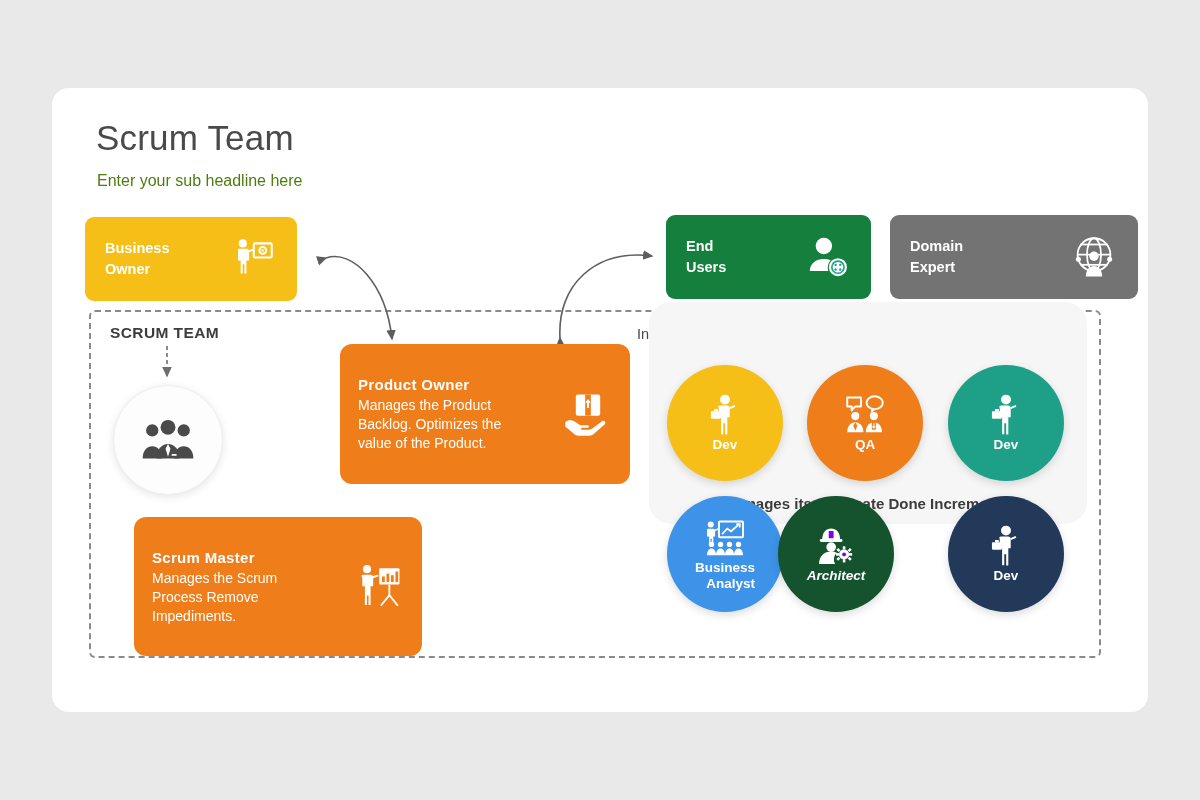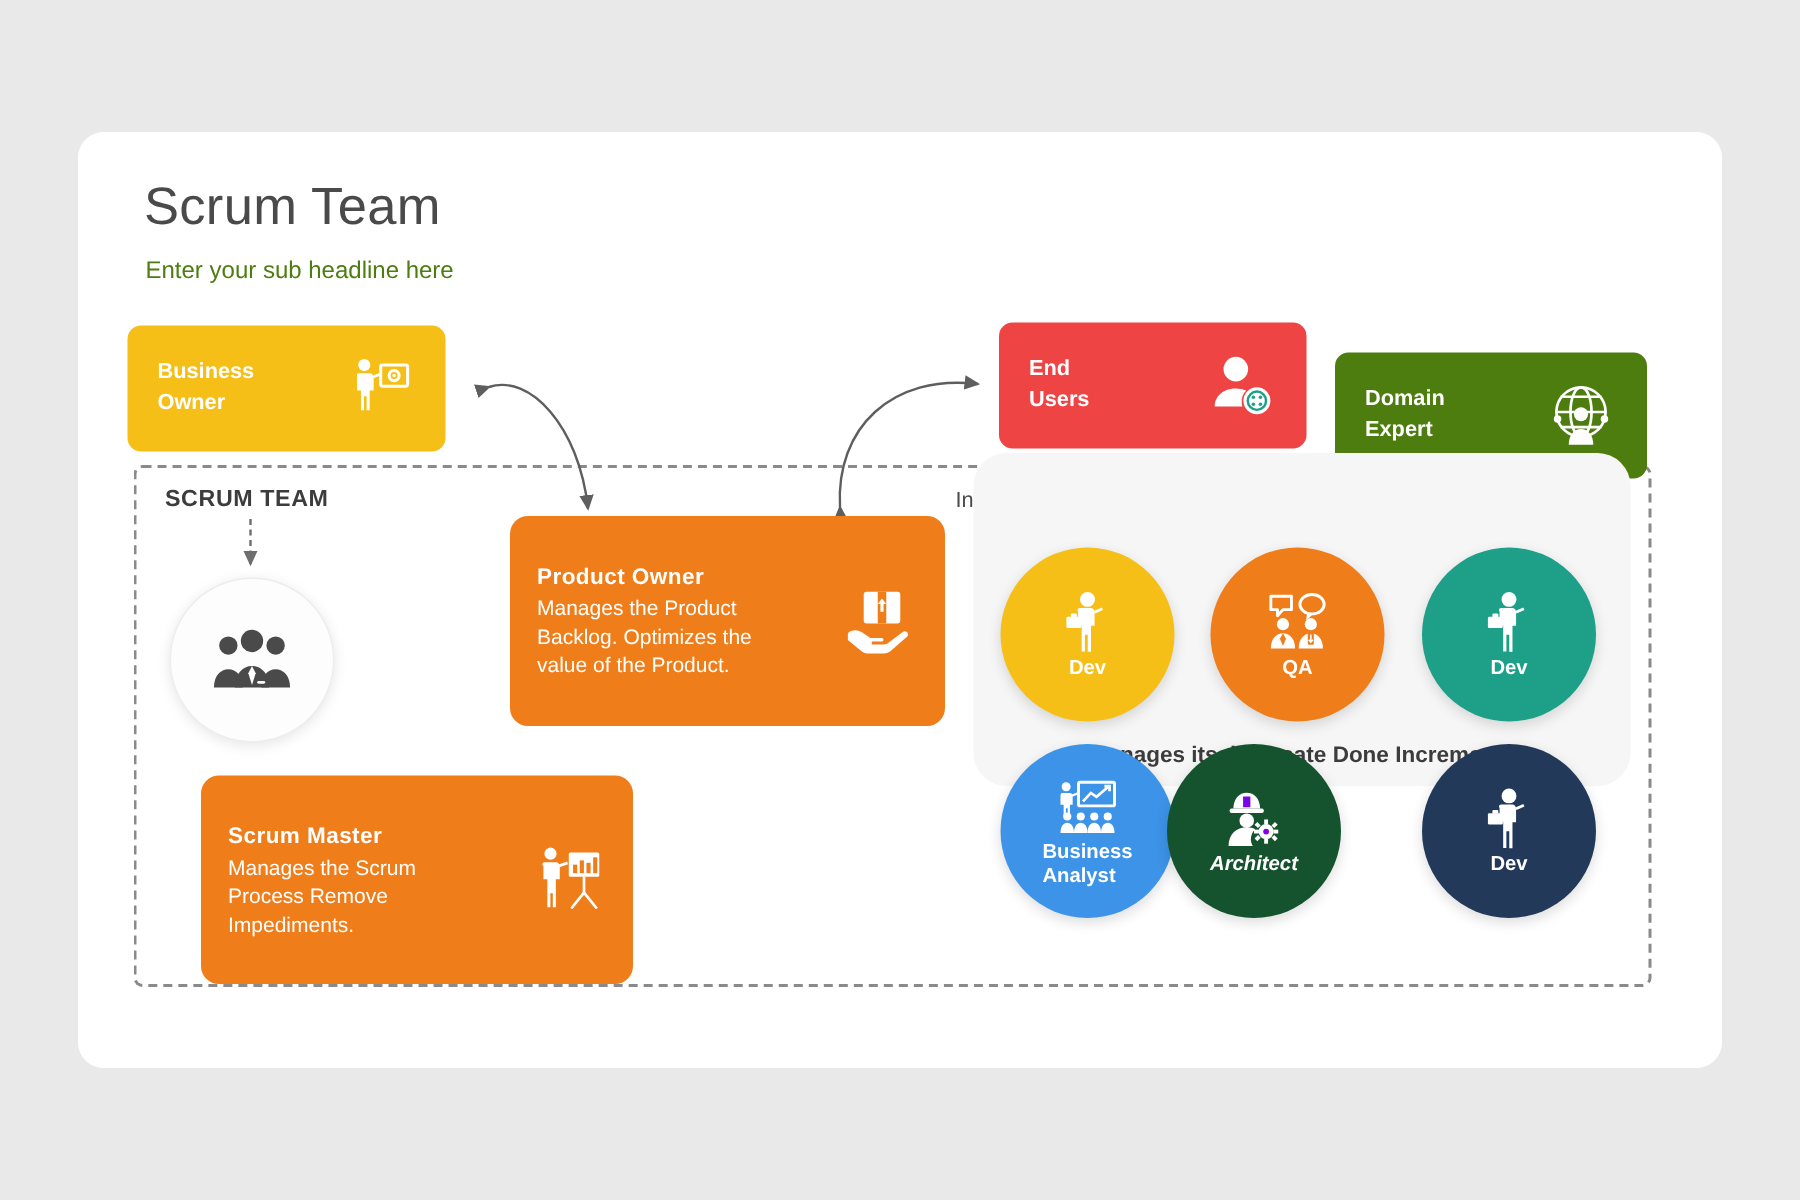--- a/index.html
+++ b/index.html
@@ -66,22 +66,22 @@
     top: 50%;
     transform: translateY(-50%);
     width: 52px;
     height: 52px;
     display: flex;
     align-items: center;
     justify-content: center;
   }
 
   #box-business-owner { left: 33px;  top: 129px; width: 212px; height: 84px; background: #f6bf17; }
-  #box-end-users      { left: 614px; top: 127px; width: 205px; height: 84px; background: #ef4444; }
-  #box-domain-expert  { left: 838px; top: 127px; width: 208px; height: 84px; background: #4d7c0f; margin-top: 20px; }
+  #box-end-users      { left: 614px; top: 127px; width: 205px; height: 84px; background: #15803d; }
+  #box-domain-expert  { left: 838px; top: 127px; width: 248px; height: 84px; background: #737373; }
 
   
   #dashed-area {
     position: absolute;
     left: 37px;
     top: 222px;
     width: 1012px;
     height: 348px;
     border: 2px dashed #8a8a8a;
     border-radius: 6px;
@@ -203,21 +203,21 @@
     height: 42px;
     display: flex;
     align-items: center;
     justify-content: center;
     margin-bottom: 1px;
   }
   .member .m-label {
     color: #ffffff;
     font-size: 13.5px;
     font-weight: bold;
-    text-align: left;
+    text-align: right;
     line-height: 1.15;
     white-space: pre-line;
   }
 
   #member-0 { left: 615px; top: 277px; background: #f6bf17; }
   #member-1 { left: 755px; top: 277px; background: #ef7d1a; }
   #member-2 { left: 896px; top: 277px; background: #1ea088; }
   #member-3 { left: 615px; top: 408px; background: #3d93e8; }
   #member-4 { left: 726px; top: 408px; background: #14532d; font-style: italic; }
   #member-5 { left: 896px; top: 408px; background: #22395a; }

